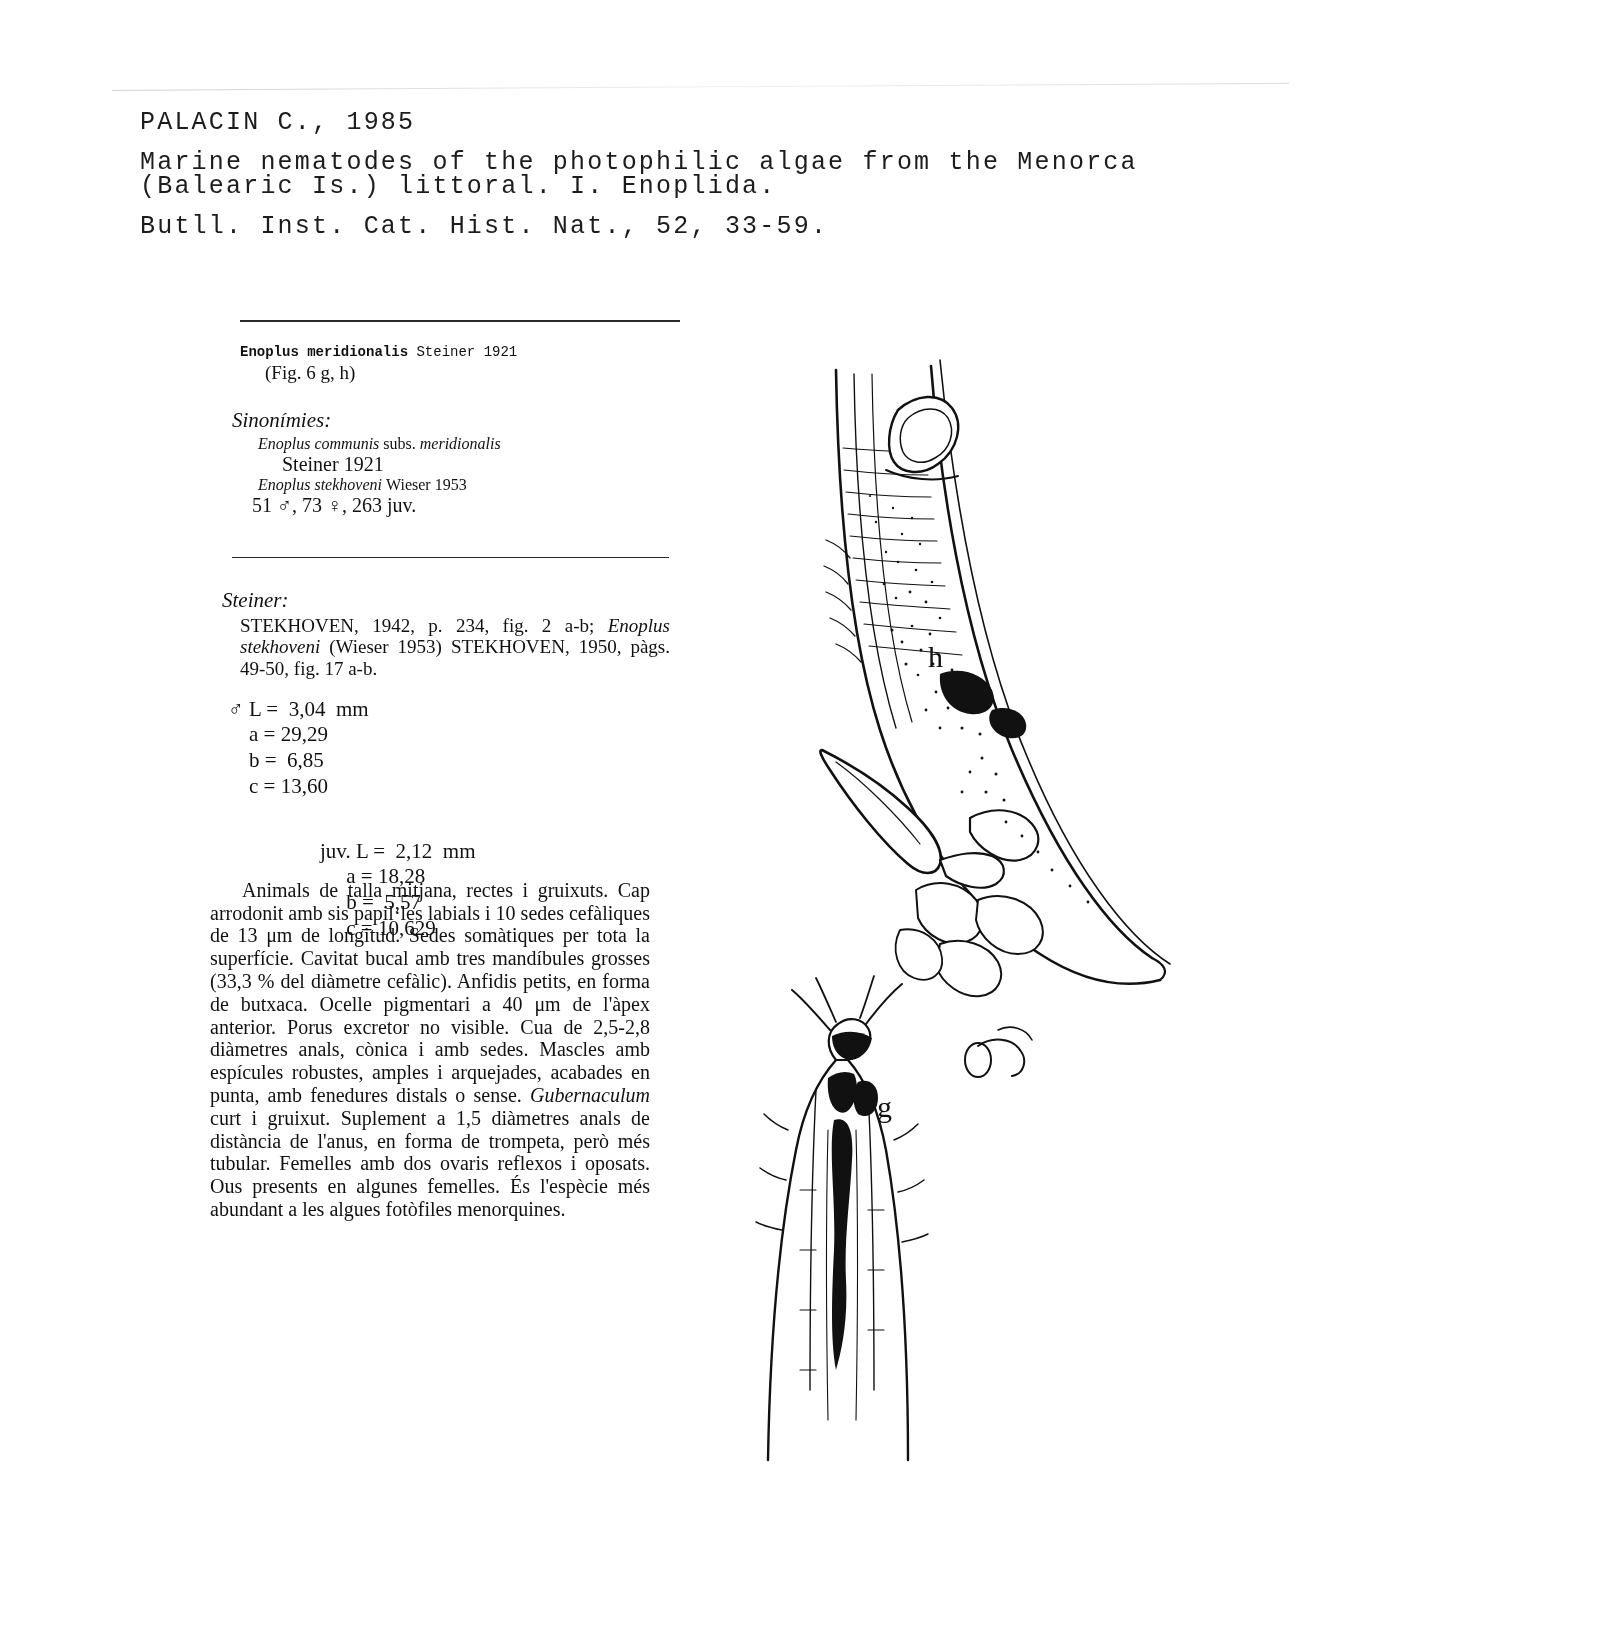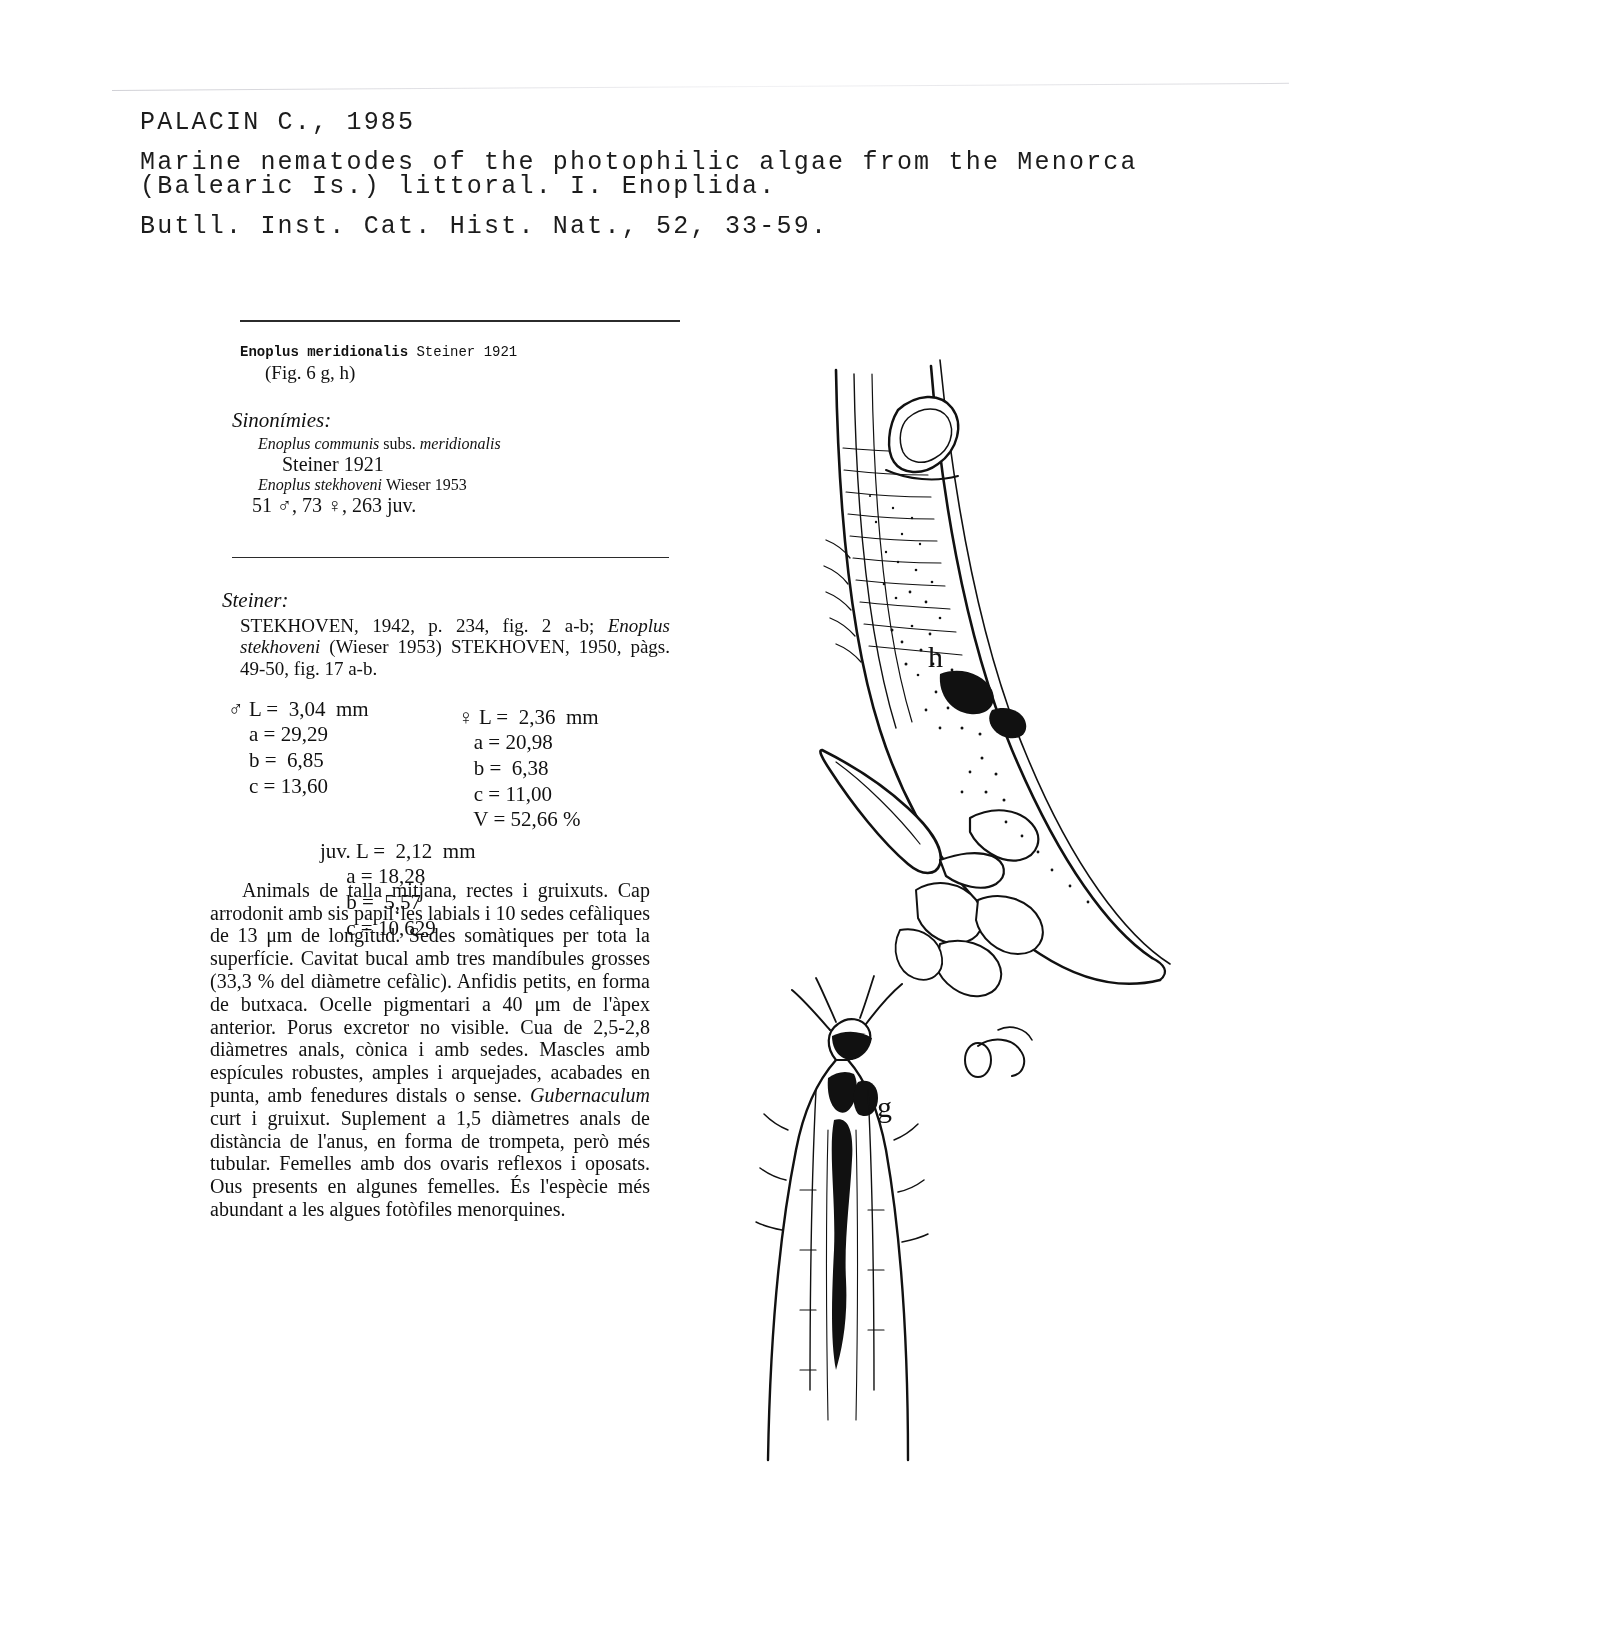--- a/index.html
+++ b/index.html
@@ -218,25 +218,20 @@
     <div class="diag-title">Steiner:</div>
     <div class="diag-body">
       <span class="sc">STEKHOVEN</span><span>, 1942, p. 234, fig. 2 a-b; </span><span class="it">Enoplus stekhoveni</span><span> (Wieser 1953) </span><span class="sc">STEKHOVEN</span><span>, 1950, pàgs. 49-50, fig. 17 a-b.</span>
     </div>
 
     <div id="measures">
       <div class="meas" id="meas-male">♂ L =  3,04  mm
     a = 29,29
     b =  6,85
     c = 13,60</div>
-      <div class="meas" id="meas-female">♀ L =  2,36  mm
-   a = 20,98
-   b =  6,38
-   c = 11,00
-   V = 52,66 %</div>
       <div class="meas" id="meas-juv">juv. L =  2,12  mm
      a = 18,28
      b =  5,57
      c = 10,629</div>
     </div>
 
     <div class="descr">
       <span>Animals de talla mitjana, rectes i gruixuts. Cap arrodonit amb sis papil·les labials i 10 sedes cefàliques de 13 μm de longitud. Sedes somàtiques per tota la superfície. Cavitat bucal amb tres mandíbules grosses (33,3 % del diàmetre cefàlic). Anfidis petits, en forma de butxaca. Ocelle pigmentari a 40 μm de l'àpex anterior. Porus excretor no visible. Cua de 2,5-2,8 diàmetres anals, cònica i amb sedes. Mascles amb espícules robustes, amples i arquejades, acabades en punta, amb fenedures distals o sense. </span><span class="it">Gubernaculum</span><span> curt i gruixut. Suplement a 1,5 diàmetres anals de distància de l'anus, en forma de trompeta, però més tubular. Femelles amb dos ovaris reflexos i oposats. Ous presents en algunes femelles. És l'espècie més abundant a les algues fotòfiles menorquines.</span>
     </div>
   </div>

